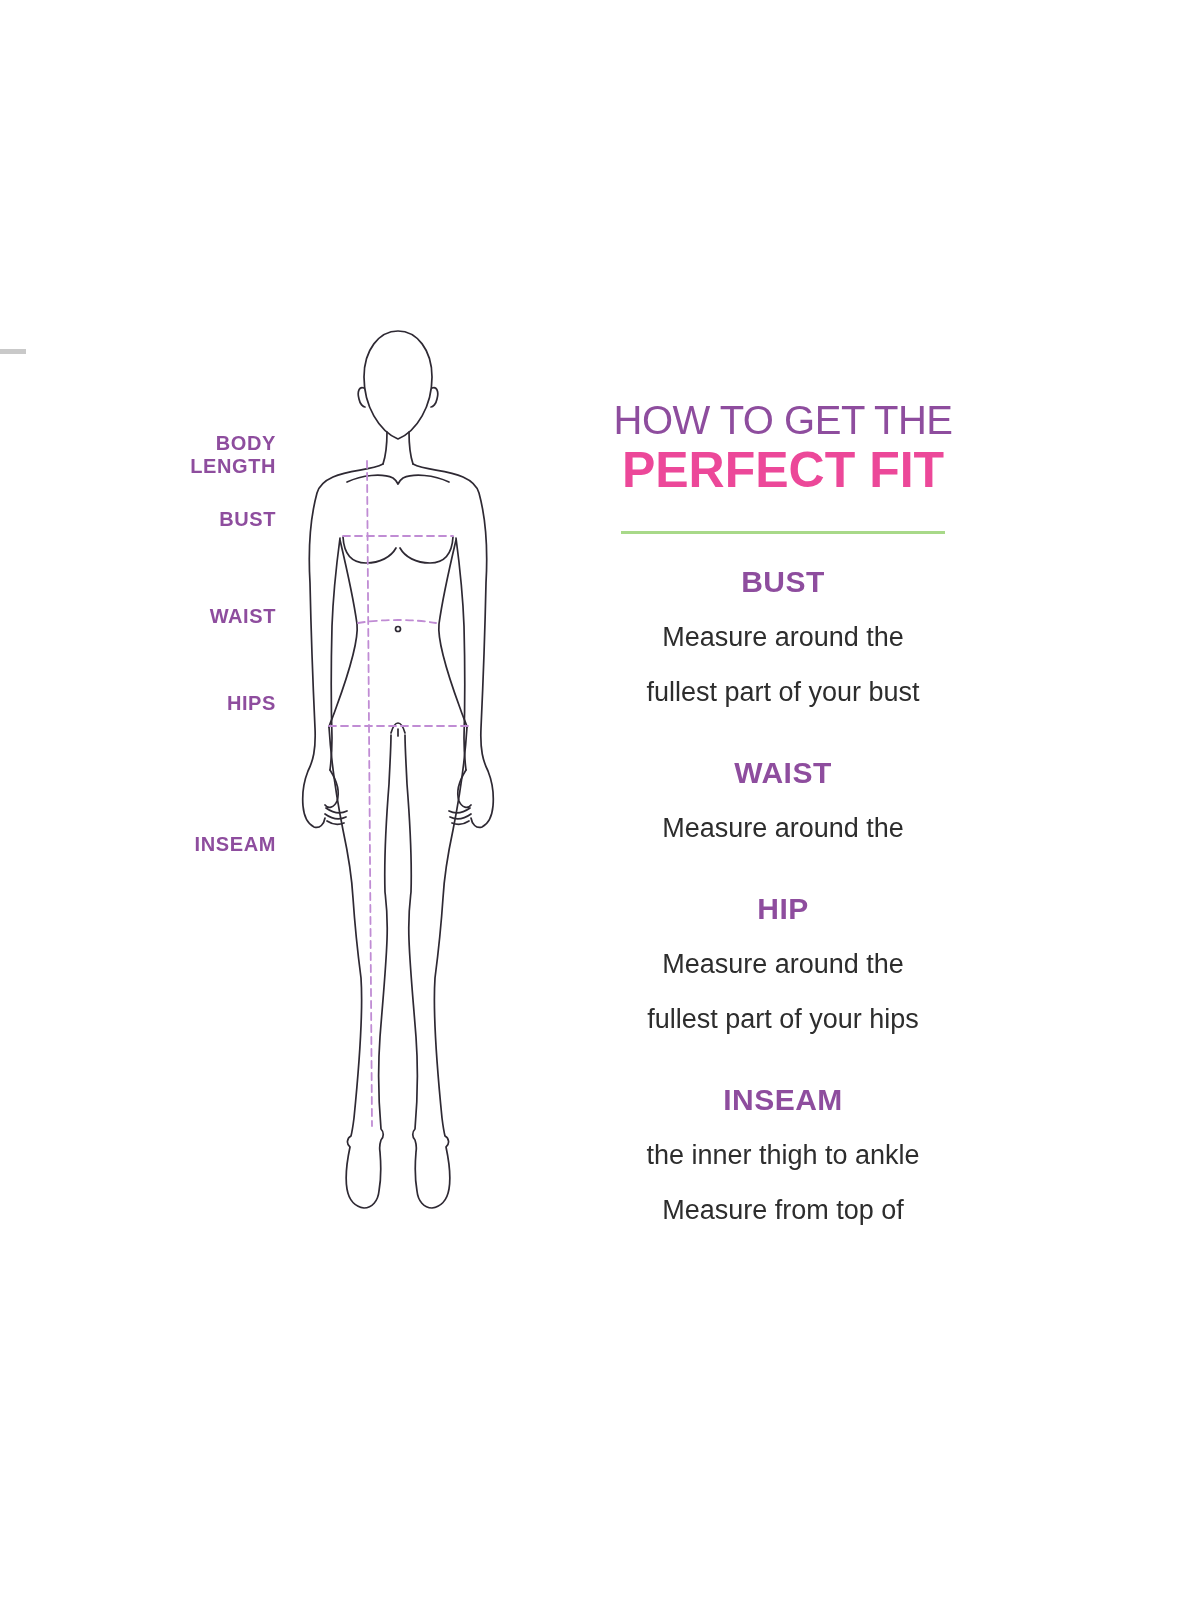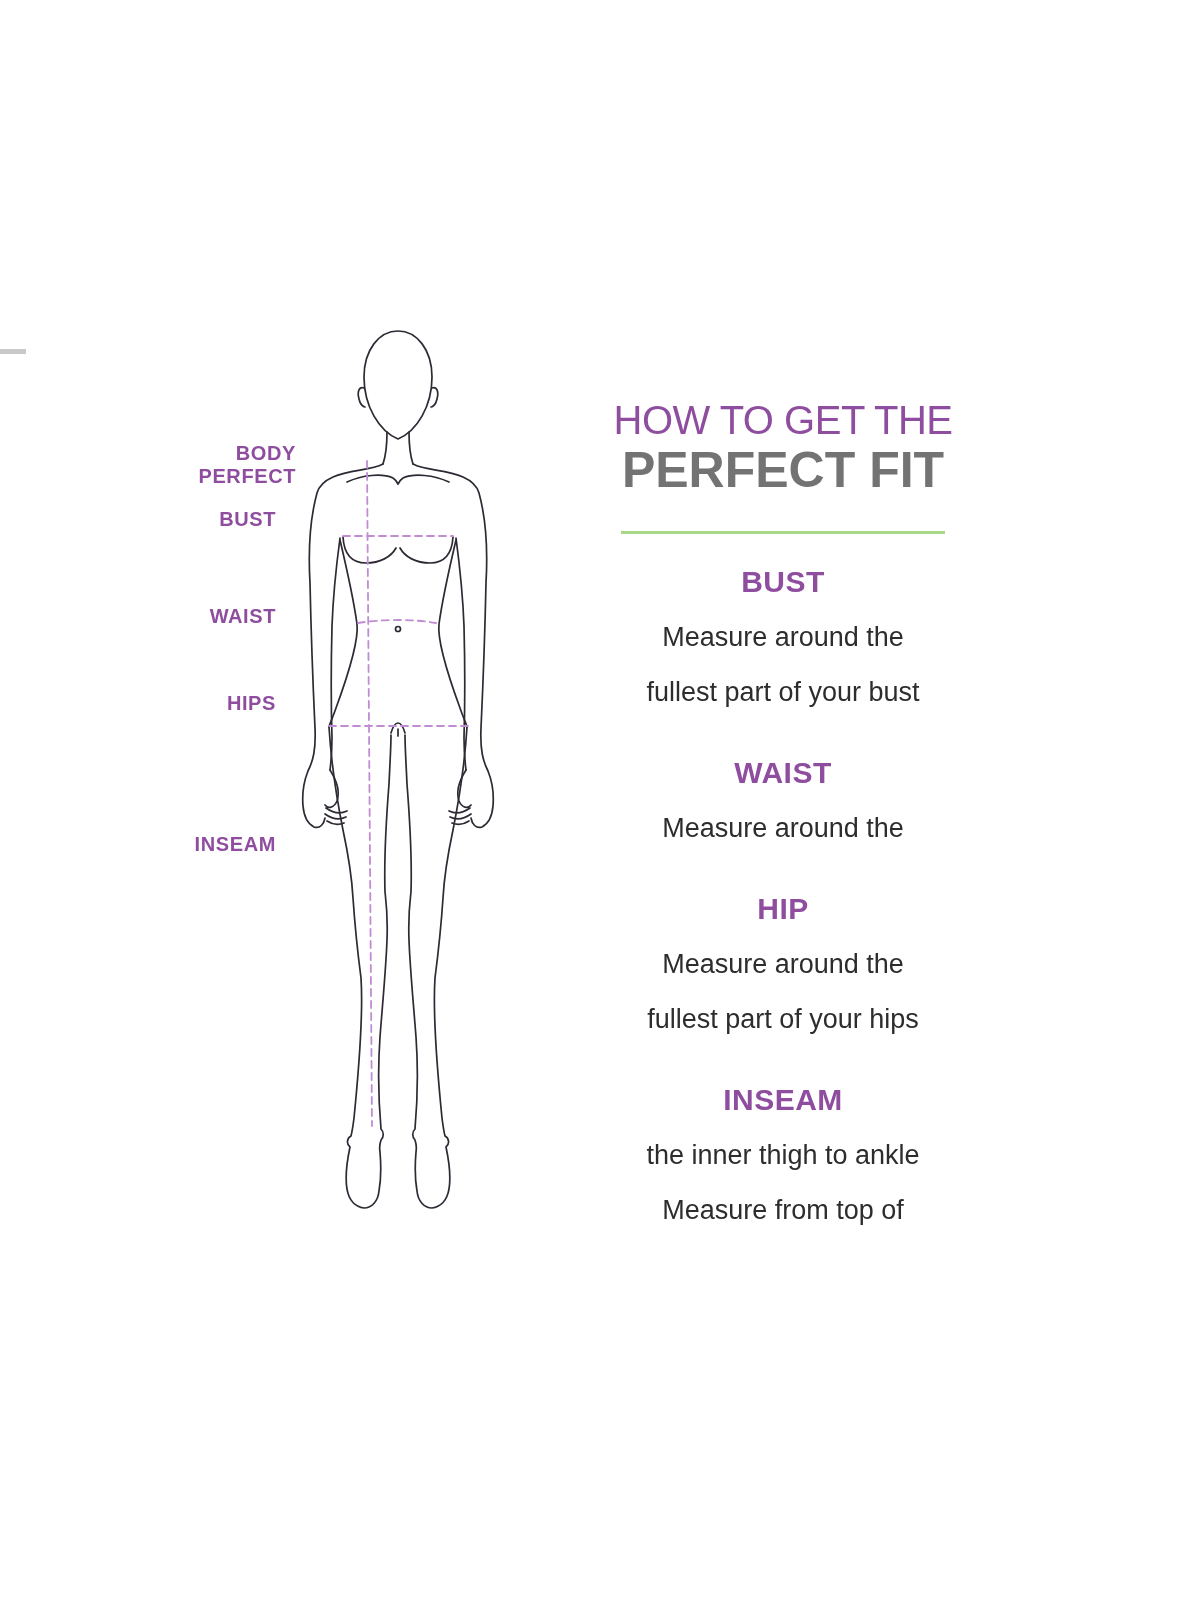--- a/index.html
+++ b/index.html
@@ -22,21 +22,21 @@
   
   .measure-label {
     position: absolute; left: 0; width: 276px;
     text-align: right;
     color: #8e4d9e;
     font-weight: bold;
     font-size: 20px;
     line-height: 23px;
     letter-spacing: 0.6px;
   }
-  .lbl-body-length { top: 442px; padding-left: 20px; }
+  .lbl-body-length { top: 432px; }
   .lbl-bust   { top: 508px; }
   .lbl-waist  { top: 605px; }
   .lbl-hips   { top: 692px; }
   .lbl-inseam { top: 833px; }
 
   
   .croquis {
     position: absolute; left: 250px; top: 300px;
     width: 300px; height: 950px;
   }
@@ -58,21 +58,21 @@
     position: absolute; left: 588px; top: 398px;
     width: 390px;
     text-align: center;
   }
   .guide-title-1 {
     color: #8e4d9e;
     font-size: 40px; font-weight: normal;
     line-height: 44px; letter-spacing: -0.5px;
   }
   .guide-title-2 {
-    color: #737373;
+    color: #ec4899;
     font-size: 50px; font-weight: bold;
     line-height: 52px; letter-spacing: 0px;
     margin-top: 2px;
   }
   .guide-divider {
     width: 324px; height: 3px;
     background: #a8d989;
     margin: 35px auto 0 auto;
   }
   .guide-sections { margin-top: 31px; }
@@ -92,21 +92,21 @@
 </style>
 </head>
 <body>
 
 <div class="page">
 
   <div class="edge-artifact"></div>
 
   <div class="measure-label lbl-body-length">
     <div>BODY</div>
-    <div>PERFECT</div>
+    <div>LENGTH</div>
   </div>
   <div class="measure-label lbl-bust">BUST</div>
   <div class="measure-label lbl-waist">WAIST</div>
   <div class="measure-label lbl-hips">HIPS</div>
   <div class="measure-label lbl-inseam">INSEAM</div>
 
   <svg class="croquis" viewBox="0 0 300 950" aria-hidden="true">
     <g>
 
       <path d="M 148,31 C 167,31 182,50 182,77 C 182,106 167,131 148,139 C 129,131 114,106 114,77 C 114,50 129,31 148,31 Z"></path>

